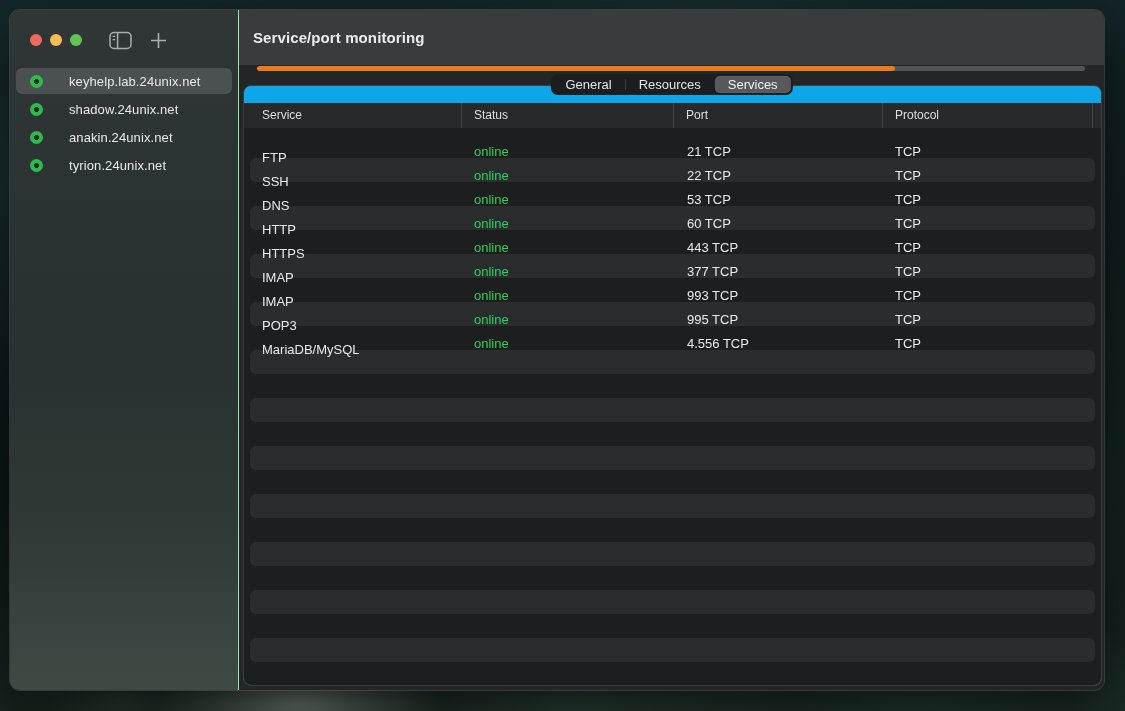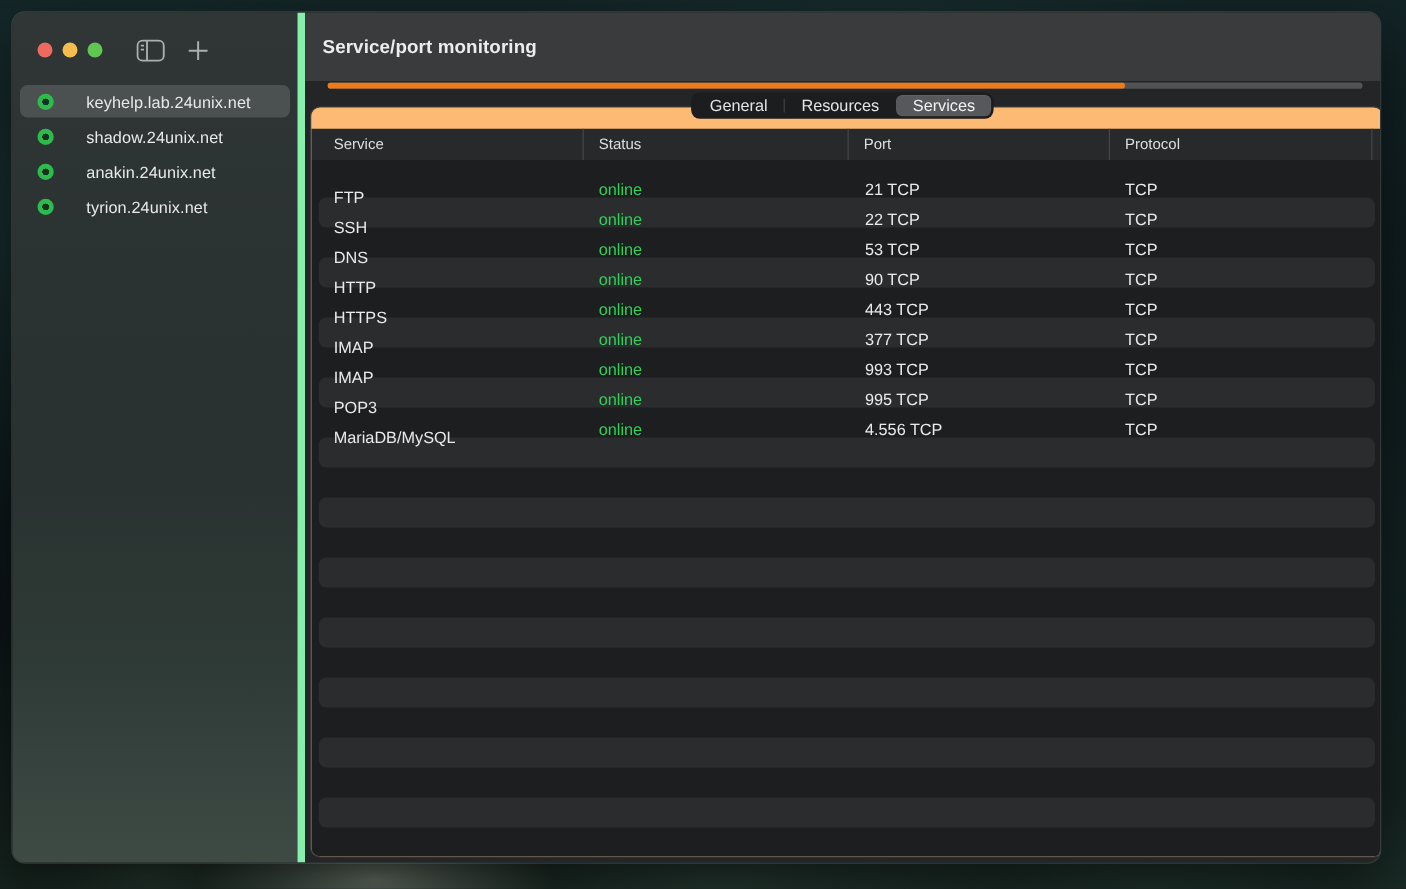--- a/index.html
+++ b/index.html
@@ -36,21 +36,21 @@
   .server-item{
     height:26px;border-radius:6px;display:flex;align-items:center;gap:26px;
     padding:0 0 0 14px;color:#e8eae9;font-size:13px;letter-spacing:.1px;
   }
   .server-item.selected{background:rgba(255,255,255,0.14);}
   .status-dot{
     width:13px;height:13px;border-radius:50%;flex:0 0 13px;
     background:radial-gradient(circle at 50% 50%, #14321e 0 2.6px, #2dbb4d 2.8px 100%);
   }
   
-  .main{flex:1;display:flex;flex-direction:column;position:relative;border-left:6px solid #86efac;}
+  .main{flex:1;display:flex;flex-direction:column;position:relative;border-left:1px solid #86efac;}
   .titlebar{height:55px;flex:0 0 55px;background:#3a3b3c;display:flex;align-items:center;padding-left:14px;}
   .titlebar .title{color:#ededed;font-size:15px;font-weight:bold;letter-spacing:.1px;}
   .progress{
     position:absolute;left:18px;top:56px;width:828px;height:5px;border-radius:3px;
     overflow:hidden;z-index:5;
   }
   .progress .fill{height:100%;border-radius:3px;}
   .content{flex:1;position:relative;background:#232526;}
   
   .tabs{
@@ -59,21 +59,21 @@
   }
   .tab{
     padding:1px 13px;font-size:13px;color:#e4e5e5;border-radius:5px;line-height:15px;white-space:nowrap;
   }
   .tab.active{background:#56585c;color:#f2f2f2;box-shadow:inset 0 0 0 0.5px rgba(255,255,255,0.08);text-align:center;}
   .tab-sep{width:1px;height:11px;background:#3e4042;}
   .tab-sep.hidden{visibility:hidden;}
   
   .panel{
     position:absolute;left:4px;top:20px;width:859px;height:601px;box-sizing:border-box;
-    background:#fdba74;border:1px solid #3b3d3f;border-radius:8px;
+    background:#0ea5e9;border:1px solid #3b3d3f;border-radius:8px;
     display:flex;flex-direction:column;overflow:hidden;
   }
   .panel-top-gap{height:17px;flex:0 0 17px;}
   .trow{display:grid;grid-template-columns:218px 212px 209px 210px 1fr;align-items:center;}
   .thead{height:25px;flex:0 0 25px;background:#28292b;}
   .th{
     font-size:12px;font-weight:500;color:#dddfdf;height:25px;line-height:25px;
     border-right:1px solid #434547;padding-left:12px;box-sizing:border-box;
   }
   .th:first-child{padding-left:18px;}
@@ -167,21 +167,21 @@
             </div>
             <div class="trow drow">
               <div class="td c1">DNS</div>
               <div class="td c2" style="color: rgb(48, 209, 88);">online</div>
               <div class="td c3">53 TCP</div>
               <div class="td c4">TCP</div>
             </div>
             <div class="trow drow striped">
               <div class="td c1">HTTP</div>
               <div class="td c2" style="color: rgb(48, 209, 88);">online</div>
-              <div class="td c3">90 TCP</div>
+              <div class="td c3">60 TCP</div>
               <div class="td c4">TCP</div>
             </div>
             <div class="trow drow">
               <div class="td c1">HTTPS</div>
               <div class="td c2" style="color: rgb(48, 209, 88);">online</div>
               <div class="td c3">443 TCP</div>
               <div class="td c4">TCP</div>
             </div>
             <div class="trow drow striped">
               <div class="td c1">IMAP</div>

